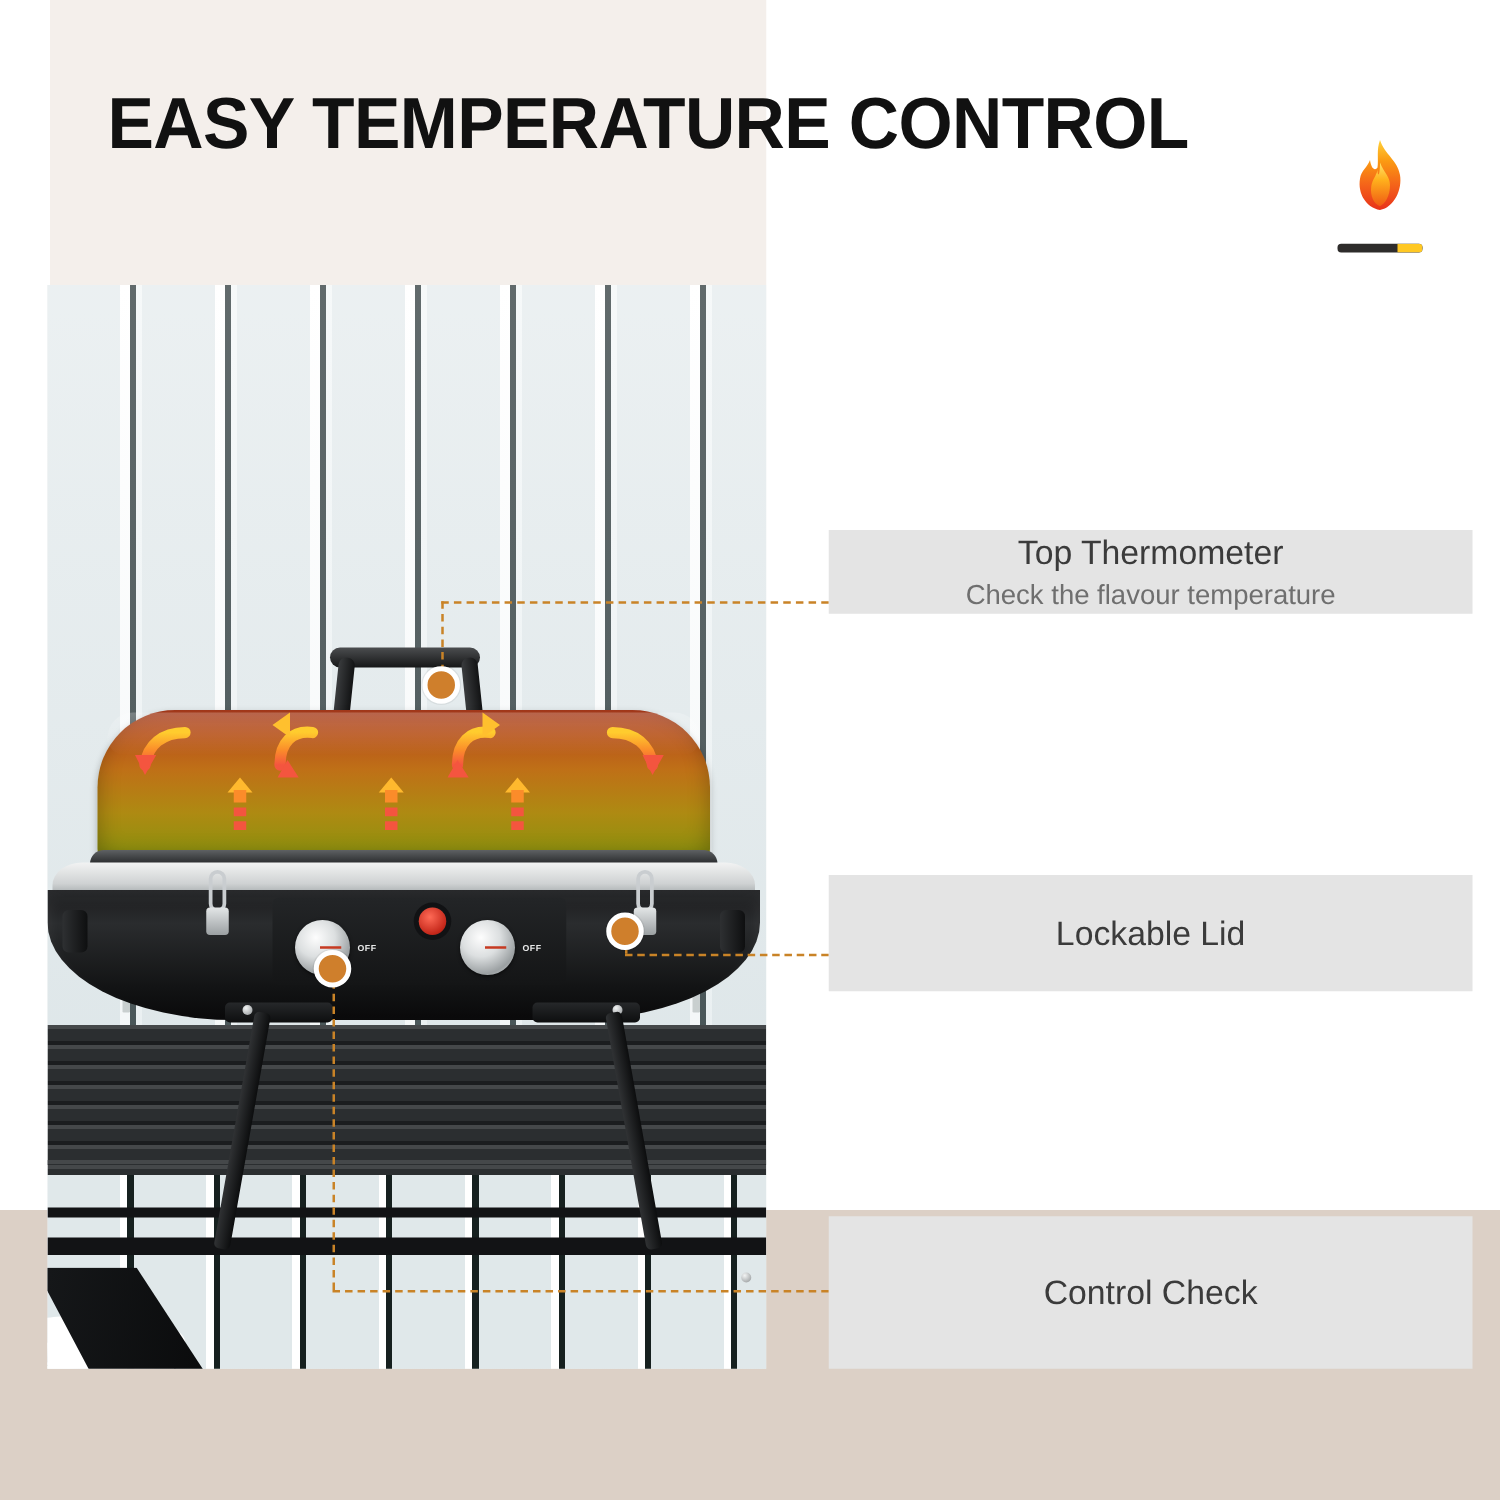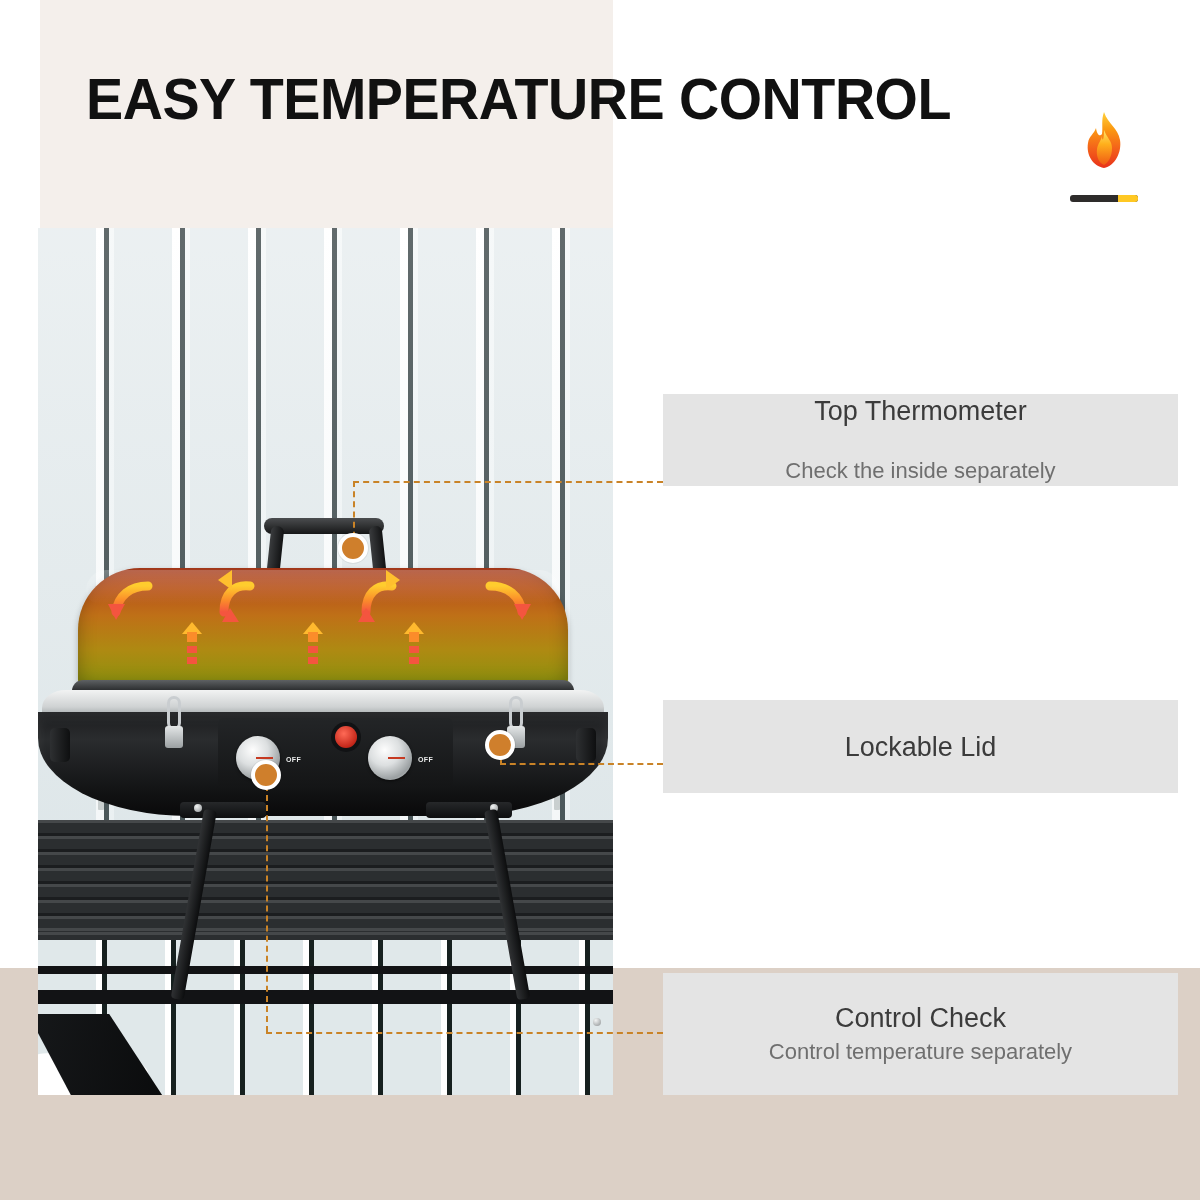--- a/index.html
+++ b/index.html
@@ -354,25 +354,24 @@
 <div class="dot" style="left:338px; top:533px;"></div>
 
 <div class="conn-v" style="left:500px; top:745px; height:18px;"></div>
 <div class="conn-h" style="left:500px; top:763px; width:163px;"></div>
 <div class="dot" style="left:485px; top:730px;"></div>
 
 <div class="conn-v" style="left:266px; top:775px; height:257px;"></div>
 <div class="conn-h" style="left:266px; top:1032px; width:397px;"></div>
 <div class="dot" style="left:251px; top:760px;"></div>
 
-<div class="label-panel" style="top:394px; height:92px;justify-content:space-between;">
+<div class="label-panel" style="top:424px; height:67px;">
   <div class="label-title">Top Thermometer</div>
-  <div class="label-sub">Check the inside separately</div>
+  <div class="label-sub">Check the flavour temperature</div>
 </div>
 
 <div class="label-panel" style="top:700px; height:93px;">
   <div class="label-title">Lockable Lid</div>
 </div>
 
 <div class="label-panel" style="top:973px; height:122px;">
   <div class="label-title">Control Check</div>
-  <div class="label-sub">Control temperature separately</div>
 </div>
 
 </body></html>

